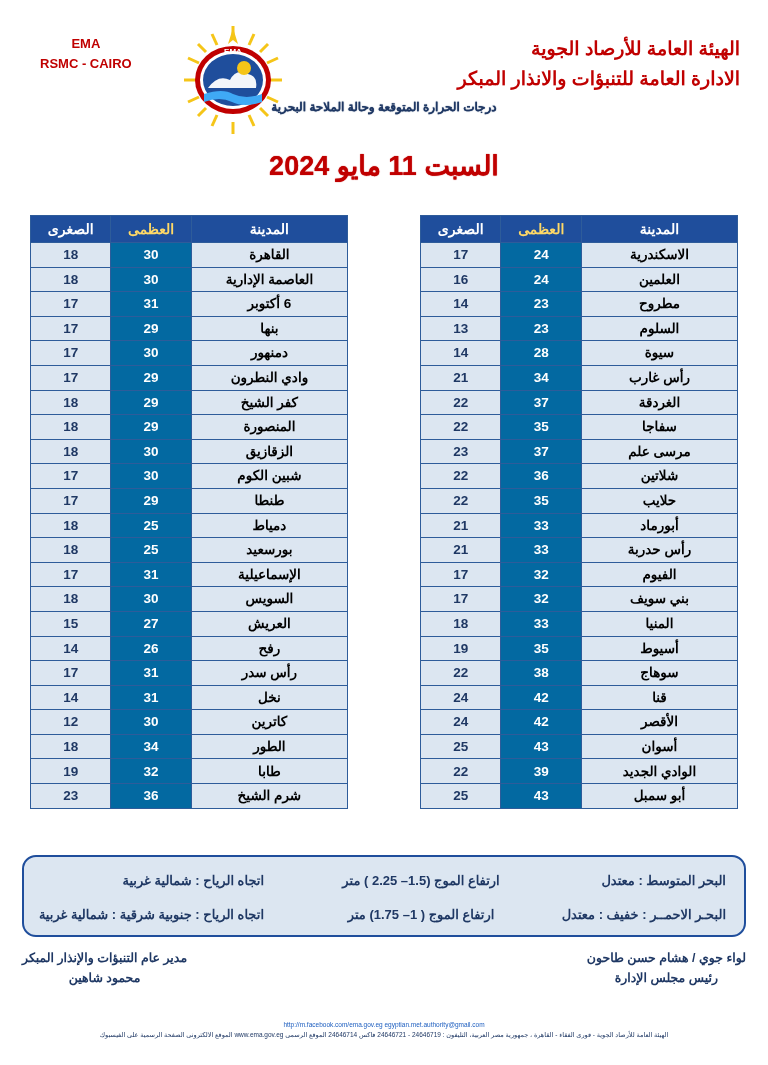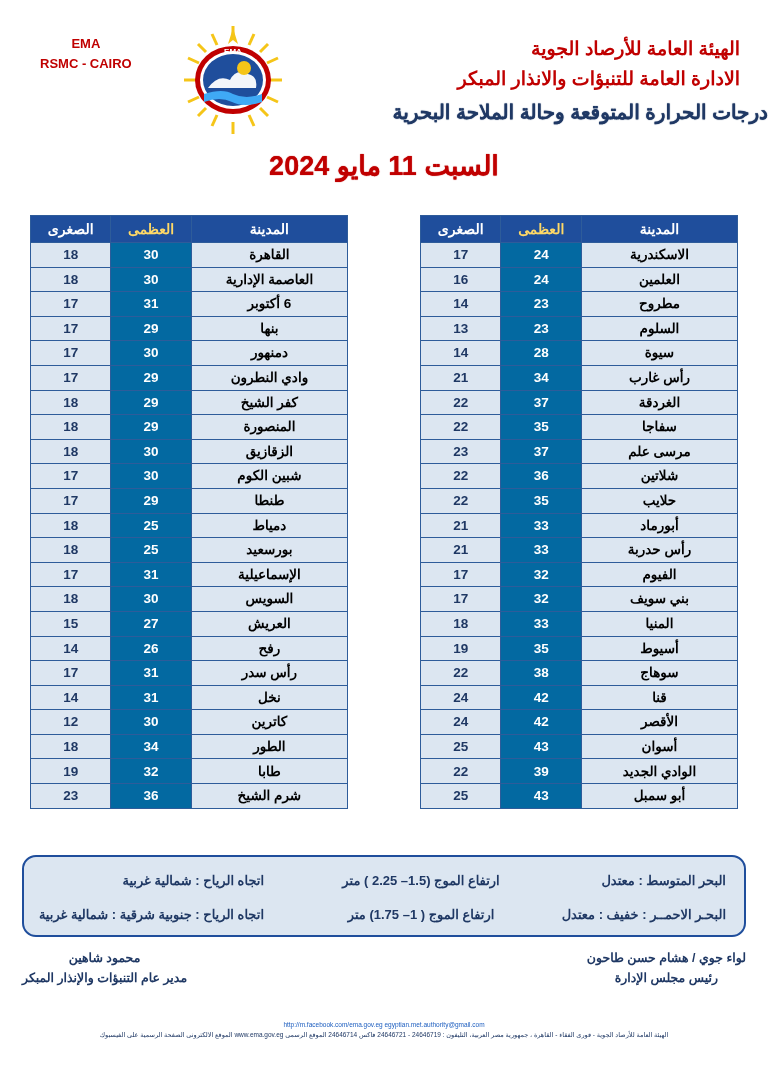--- a/index.html
+++ b/index.html
@@ -43,23 +43,24 @@
   }
   .logo {
     position: absolute;
     left: 178px; top: 24px;
     width: 110px; height: 112px;
   }
   .logo svg { display: block; }
   .main-title {
     position: absolute;
     left: 0; right: 0; top: 100px;
+    text-align: center;
     color: #1F3864;
     font-weight: bold;
-    font-size: 20px;
+    font-size: 12px;
     direction: rtl;
     text-shadow: 0 0 1px #1F3864;
   }
   .date-title {
     position: absolute;
     left: 0; right: 0; top: 150px;
     text-align: center;
     color: #C00000;
     font-weight: bold;
     font-size: 27px;
@@ -488,22 +489,22 @@
     </div>
     <div class="sea-row">
       <div class="cell-name">البحـر الاحمــر : خفيف : معتدل</div>
       <div class="cell-wave">ارتفاع الموج ( 1– 1.75) متر</div>
       <div class="cell-wind">اتجاه الرياح : جنوبية شرقية : شمالية غربية</div>
     </div>
   </div>
 
   <div class="sign">
     <div>
+      <div>مدير عام التنبؤات والإنذار المبكر</div>
       <div>محمود شاهين</div>
-      <div>مدير عام التنبؤات والإنذار المبكر</div>
     </div>
     <div>
       <div>لواء جوي / هشام حسن طاحون</div>
       <div>رئيس مجلس الإدارة</div>
     </div>
   </div>
 
   <div class="footer">
     <div class="links">http://m.facebook.com/ema.gov.eg                                                        egyptian.met.authority@gmail.com</div>
     <div class="line2">الهيئة العامة للأرصاد الجوية - قورى الفقاء - القاهرة ، جمهورية مصر العربية، التليفون : 24646719 - 24646721 فاكس 24646714 الموقع الرسمى www.ema.gov.eg   الموقع الالكترونى                                                الصفحة الرسمية على الفيسبوك</div>

